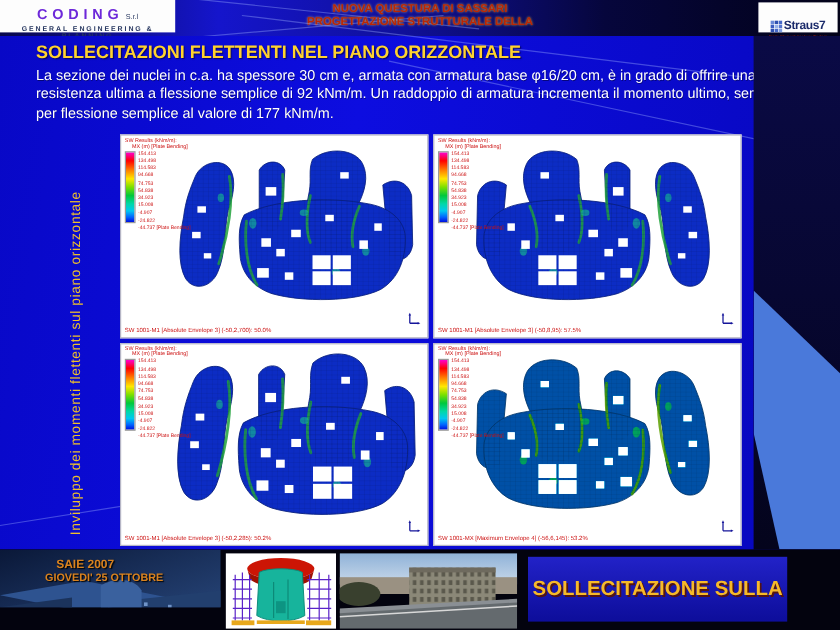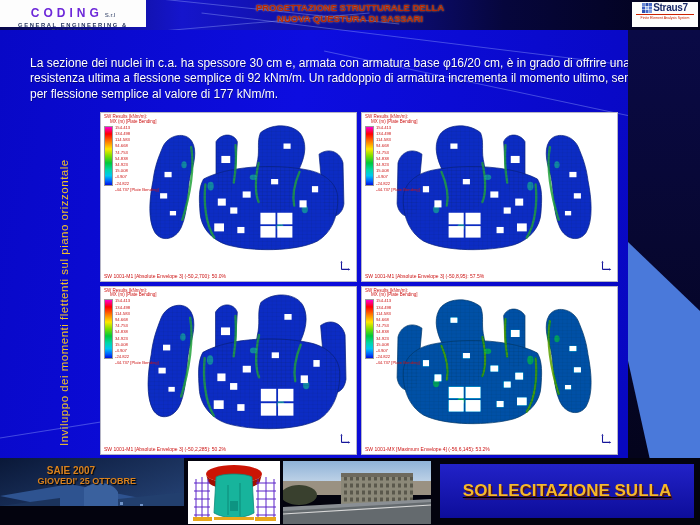--- a/index.html
+++ b/index.html
@@ -13,21 +13,21 @@
   .deco{position:absolute;height:1px;background:rgba(160,180,255,.38);pointer-events:none;}
   .coding-box{position:absolute;left:0;top:0;width:146px;height:27px;background:#fdfdfd;
               text-align:center;padding-top:3px;box-sizing:border-box;}
   .coding-brand{font-size:12px;font-weight:bold;letter-spacing:4px;color:#6d28d9;text-align:center;}
   .coding-suffix{font-size:6px;color:#25355e;margin-left:2px;}
   .coding-tagline{font-size:5.8px;letter-spacing:1.6px;color:#25355e;margin-top:1px;font-weight:bold;}
   .proj-title{position:absolute;left:185px;top:2px;width:330px;text-align:center;
               color:#bb2505;font-weight:bold;font-size:9.5px;line-height:1.2;
               text-shadow:0 0 2px rgba(255,210,60,.85);}
   .straus-box{position:absolute;right:2px;top:2px;width:66px;height:25px;background:#fdfdfd;
-              display:flex;flex-direction:column;align-items:center;padding-top:0;box-sizing:border-box;}
+              display:flex;flex-direction:column;align-items:center;padding-top:14px;box-sizing:border-box;}
   .straus-top{display:flex;align-items:center;gap:1px;}
   .straus-brand{font-size:10px;font-weight:bold;color:#1a2a6a;letter-spacing:-0.3px;}
   .straus-rule{width:58px;height:1px;background:#cc2200;margin-top:1px;}
   .straus-tag{font-size:3.5px;color:#cc2200;margin-top:1px;white-space:nowrap;}
 
   
   .content{position:absolute;left:0;top:30px;width:700px;height:428px;
            background:linear-gradient(100deg,#0808c6,#0d0de0 40%,#0707bb);}
   .title{position:absolute;left:30px;top:5px;font-size:15px;font-weight:bold;color:#ffd22e;
          text-shadow:1px 1px 1px rgba(0,0,0,.55);white-space:nowrap;}
@@ -65,23 +65,23 @@
   
   .footer{position:absolute;left:0;top:458px;width:700px;height:67px;background:#03030e;}
   .saie{position:absolute;left:0;top:0;width:184px;height:48px;overflow:hidden;}
   .saie svg{position:absolute;left:0;top:0;}
   .saie-text{position:absolute;left:6px;top:7px;width:130px;text-align:center;
              color:#d9821e;font-weight:bold;text-shadow:1px 1px 1px #000;}
   .saie-l1{font-size:10px;}
   .saie-l2{font-size:9px;text-align:right;}
   .model-thumb{position:absolute;left:188px;top:3px;}
   .photo-thumb{position:absolute;left:283px;top:3px;}
-  .banner{position:absolute;left:440px;top:6px;width:254px;height:54px;
+  .banner{position:absolute;left:440px;top:6px;width:216px;height:54px;
           background:linear-gradient(180deg,#2222c8,#0d0d9a);
-          display:flex;flex-direction:column;justify-content:center;text-align:center;text-decoration:underline;}
+          display:flex;flex-direction:column;justify-content:center;text-align:center;}
   .banner div{font-size:17px;font-weight:bold;color:#f6b929;line-height:1.25;
               text-shadow:1.5px 1.5px 0 rgba(90,20,0,.9);}
 </style>
 </head>
 <body>
 
 <div class="slide">
 
   <svg width="0" height="0" style="position:absolute">
     <defs>
@@ -143,22 +143,22 @@
   <div class="topbar">
     <div class="deco" style="left:140px;top:10px;width:260px;transform:rotate(6deg);"></div>
     <div class="deco" style="left:150px;top:22px;width:220px;transform:rotate(-5deg);"></div>
     <div class="coding-box">
       <div>
         <span class="coding-brand">CODING</span><span class="coding-suffix">S.r.l</span>
       </div>
       <div class="coding-tagline">GENERAL ENGINEERING &amp; PLANNING</div>
     </div>
     <div class="proj-title">
+      <div>NUOVA QUESTURA DI SASSARI</div>
       <div>PROGETTAZIONE STRUTTURALE DELLA</div>
-      <div>NUOVA QUESTURA DI SASSARI</div>
     </div>
     <div class="straus-box">
       <div class="straus-top">
         <svg width="10" height="10" viewBox="0 0 10 10">
           <rect x="0" y="0" width="3" height="3" fill="#6a8ad8"></rect>
             <rect x="3.5" y="0" width="3" height="3" fill="#2d4fb0"></rect>
             <rect x="7" y="0" width="3" height="3" fill="#4668c8"></rect>
           <rect x="0" y="3.5" width="3" height="3" fill="#3a5cc0"></rect>
             <rect x="3.5" y="3.5" width="3" height="3" fill="#98b2e8"></rect>
             <rect x="7" y="3.5" width="3" height="3" fill="#5576d0"></rect>
@@ -171,20 +171,21 @@
       <div class="straus-rule"></div>
       <div class="straus-tag">Finite Element Analysis System</div>
     </div>
   </div>
 
   <div class="content">
     <div class="deco" style="left:200px;top:8px;width:420px;transform:rotate(7deg);"></div>
     <div class="deco" style="left:320px;top:60px;width:380px;transform:rotate(12deg);"></div>
     <div class="deco" style="left:-40px;top:390px;width:300px;transform:rotate(-9deg);"></div>
 
+    <div class="title">SOLLECITAZIONI FLETTENTI NEL PIANO ORIZZONTALE</div>
     <div class="para">La sezione dei nuclei in c.a. ha spessore 30 cm e, armata con armatura base φ16/20 cm, è in grado di offrire una resistenza ultima a flessione semplice di 92 kNm/m.  Un raddoppio di armatura incrementa il momento ultimo, sempre per flessione semplice al valore di 177 kNm/m.</div>
     <div class="vlabel">Inviluppo dei momenti flettenti sul piano orizzontale</div>
 
     <div class="grid">
 
       <div class="panel">
         <div class="legend">
           <div class="lg-t">SW Results (kNm/m):</div>
           <div class="lg-s">MX (m) [Plate Bending]</div>
           <div class="lg-body">

